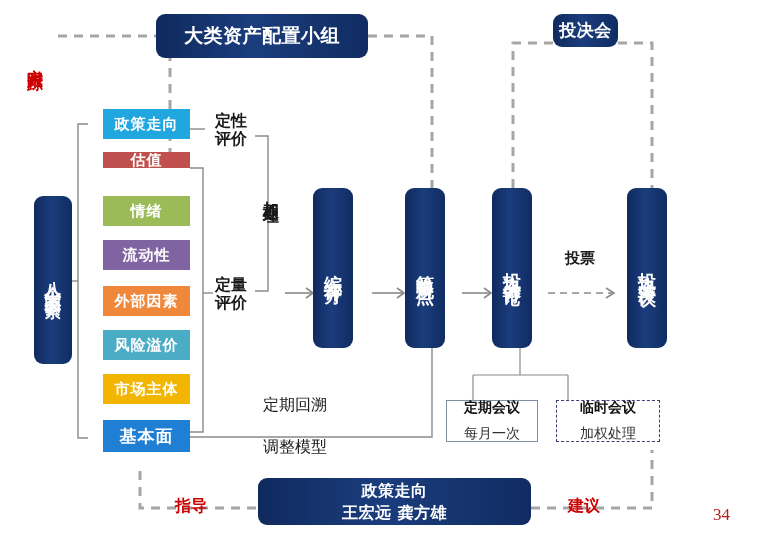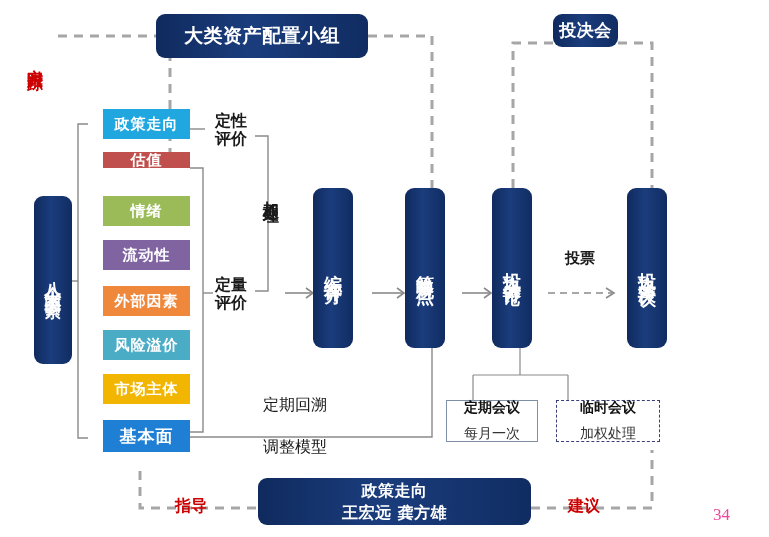--- a/index.html
+++ b/index.html
@@ -81,21 +81,21 @@
     justify-content: center;
     padding: 2px 4px;
   }
   .meeting.solid { border: 1px solid #7e8fa6; }
   .meeting.dashed { border: 1px dashed #3a3f7a; }
   .meeting .m-title { font-weight: bold; font-size: 14px; color: #111; }
   .meeting .m-sub { font-weight: normal; font-size: 14px; color: #333; margin-top:8px;}
 
   .pageno {
     font-size: 17px;
-    color: #ec4899;
+    color: #b91c1c;
     font-family: "Liberation Serif", serif;
   }
 
   svg.overlay {
     position: absolute;
     left: 0; top: 0;
     width: 769px; height: 537px;
     pointer-events: none;
   }
 </style>

